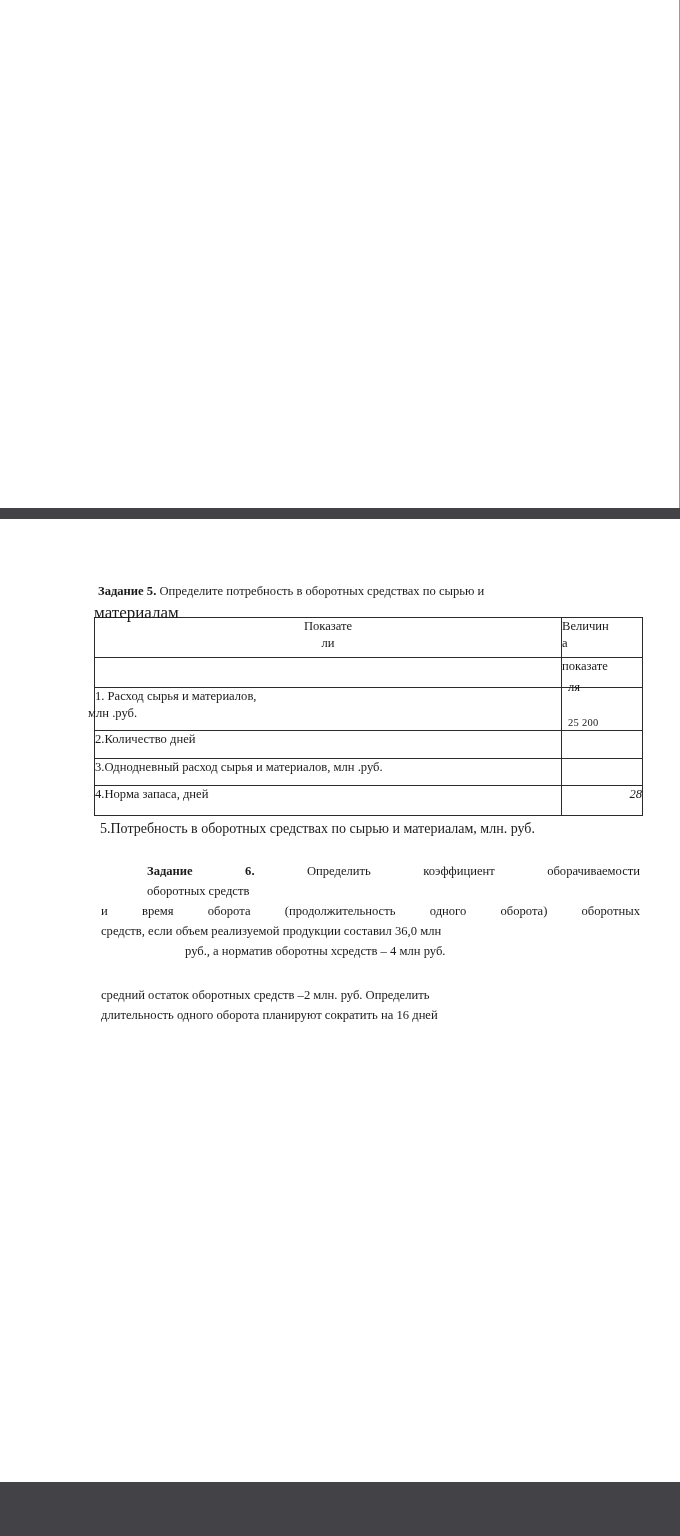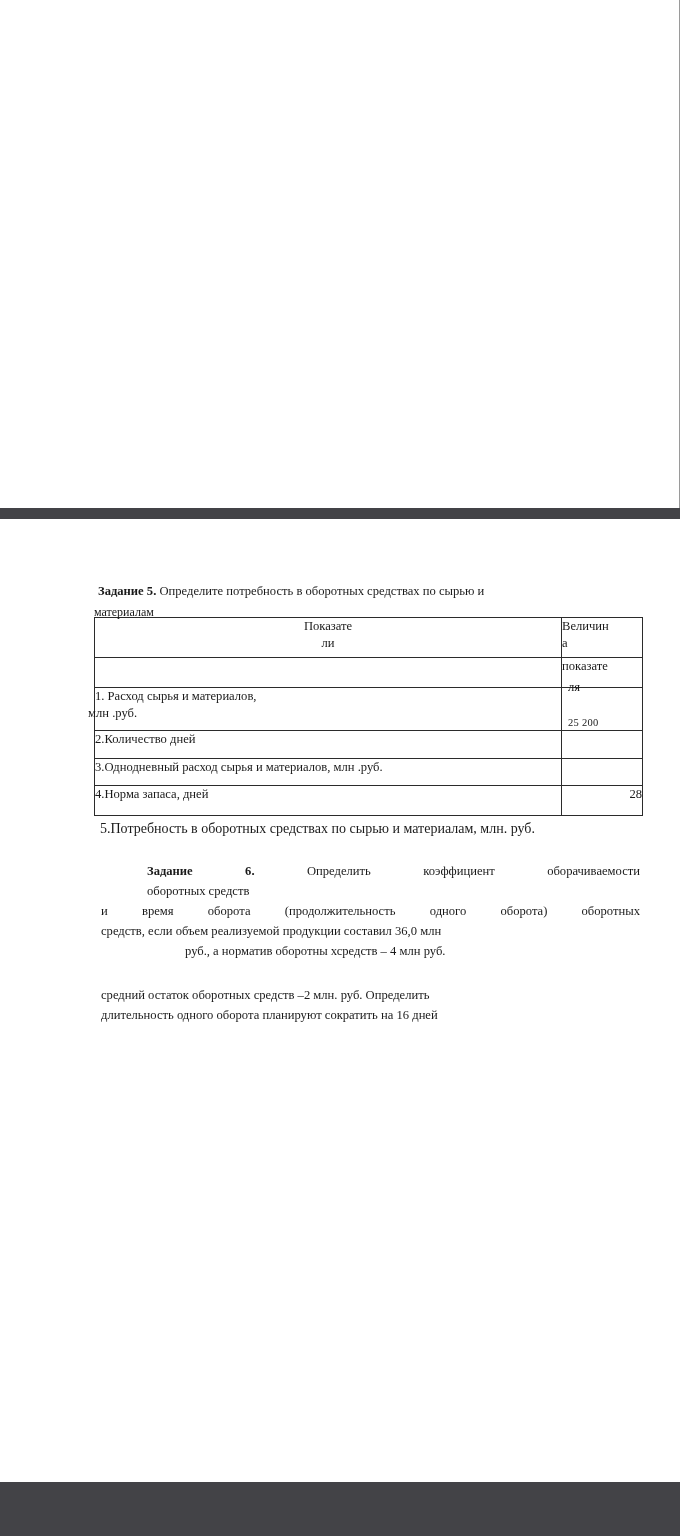--- a/index.html
+++ b/index.html
@@ -62,21 +62,21 @@
 
   .task-heading-line {
     font-size: 12.6px;
     line-height: 17px;
     text-align: justify;
     margin: 4px;
   }
   .task-heading-line b { font-weight: bold; }
 
   .lead-line-2 {
-    font-size: 12px;
+    font-size: 17px;
     line-height: 17px;
     margin: 0;
     position: relative;
     z-index: 3;
     background: transparent;
   }
 
   
   .tbl {
     position: relative;
@@ -131,20 +131,21 @@
   .num-small {
     font-size: 10.5px;
     line-height: 14px;
     padding: 2px 5px 0 6px;
     letter-spacing: 0.3px;
   }
   .val-right {
     text-align: right;
     padding: 6px 8px 0 4px;
     font-size: 12.6px;
+    font-style: italic;
   }
   .item2-wrap { padding: 1px 6px 0 6px; }
   .item3-wrap { padding: 3px 6px 0 6px; border-radius: 6px; }
   .item4-wrap { padding: 6px 6px 0 6px; }
 
   .after-table {
     font-size: 14px;
     line-height: 17px;
     margin: 4px 0 0 6px;
   }

